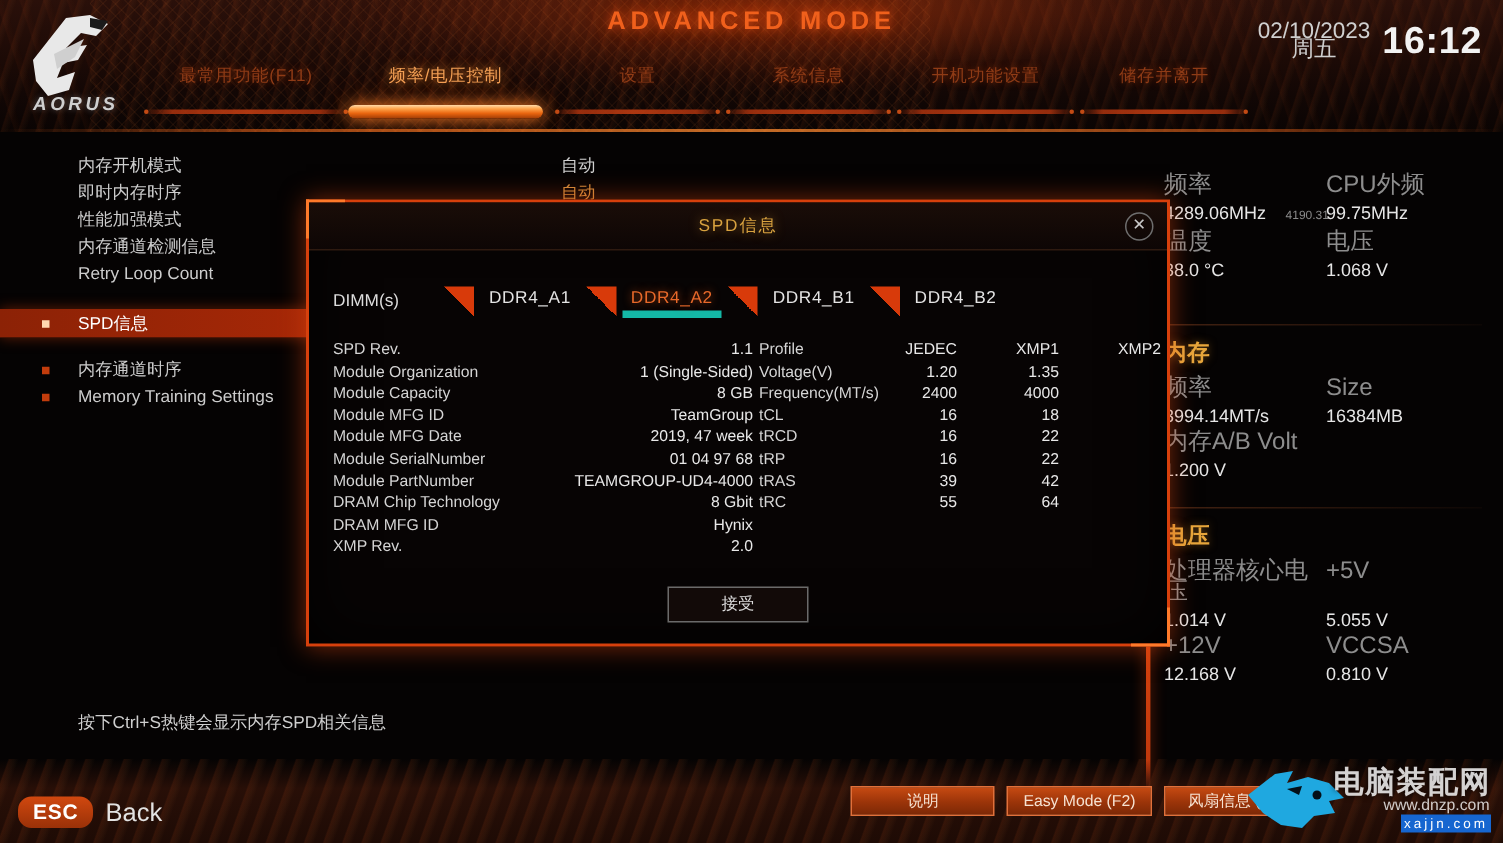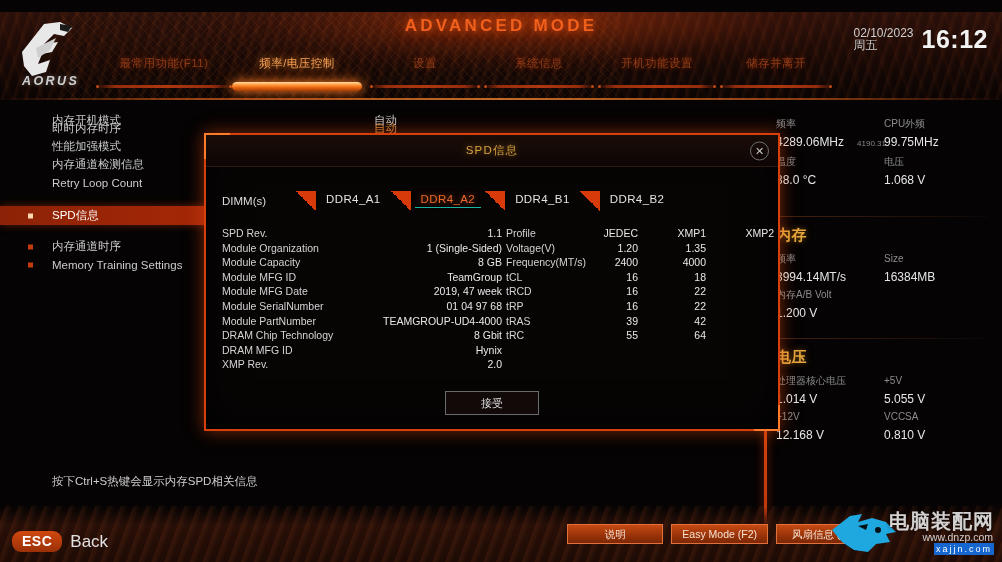--- a/index.html
+++ b/index.html
@@ -18,21 +18,21 @@
     position: absolute;
     inset: 0;
     width: 1002px;
     height: 562px;
     background: #050303;
   }
 
   
   .header {
     position: absolute;
-    top: 12px; left: 0;
+    top: 0; left: 0;
     width: 1002px;
     height: 88px;
     background:
       radial-gradient(ellipse 420px 70px at 520px 6px, rgba(200,60,10,0.50), rgba(120,30,5,0.10) 62%, rgba(0,0,0,0) 80%),
       linear-gradient(180deg, #2a100a 0%, #1c0a06 45%, #120705 72%, #0a0403 100%);
     overflow: hidden;
   }
   .hdr-streaks {
     position: absolute; inset: 0;
     background:
@@ -137,22 +137,22 @@
 
   
   .clock-box {
     position: absolute;
     right: 14px; top: 14px;
     display: flex;
     align-items: center;
     gap: 8px;
   }
   .date-block {
-    text-align: left;
-    font-size: 12px;
+    text-align: center;
+    font-size: 15px;
     color: #cfcfcf;
     line-height: 12px;
   }
   .time-txt {
     font-size: 25px;
     font-weight: bold;
     color: #f2f2f2;
     letter-spacing: .5px;
     line-height: 26px;
   }
@@ -218,21 +218,21 @@
     color: #e8a73c;
     letter-spacing: .5px;
     text-shadow: 0 0 6px rgba(230,150,40,.5);
   }
   .info-grid {
     margin-top: 7px;
     display: grid;
     grid-template-columns: 108px 118px;
     row-gap: 2px;
   }
-  .ik { font-size: 10px; color: #8d8d8d; line-height: 14px; }
+  .ik { font-size: 16px; color: #8d8d8d; line-height: 14px; }
   .iv { font-size: 12px; color: #e6e6e6; line-height: 18px; white-space: nowrap; }
   .iv .sub { font-size: 8px; color: #8a8a8a; margin-left: 13px; }
   .info-div {
     position: absolute; left: 14px; width: 212px; height: 1px;
     background: linear-gradient(90deg, rgba(120,60,30,.55), rgba(70,35,18,.12));
   }
 
   
   .panel-accent {
     position: absolute;
@@ -318,21 +318,21 @@
   .dimm-name {
     font-size: 11.5px;
     color: #e4e4e4;
     padding: 2px 6px;
     letter-spacing: .4px;
     cursor: pointer;
     white-space: nowrap;
   }
   .dimm-name.sel {
     color: #e8692a;
-    border-bottom: 1px solid #14b8a6;
+    border-bottom: 5px solid #14b8a6;
     text-shadow: 0 0 6px rgba(230,90,25,.7);
   }
 
   
   .spd-body {
     position: relative;
     margin-top: 6px;
     height: 168px;
   }
   .spd-left { position: absolute; left: 16px; top: 0; width: 280px; }
@@ -510,21 +510,21 @@
         <div>周五</div>
       </div>
       <div class="time-txt">16:12</div>
     </div>
 
     <div class="hdr-bottomline"></div>
   </div>
 
   <div class="settings-list">
 
-    <div class="srow" style="top:16px;">
+    <div class="srow" style="top:6px;">
       <span class="lbl">内存开机模式</span>
       <span class="val">自动</span>
     </div>
 
     <div class="srow" style="top:24px;">
       <span class="lbl">即时内存时序</span>
       <span class="val amber">自动</span>
     </div>
 
     <div class="srow" style="top:42px;">

